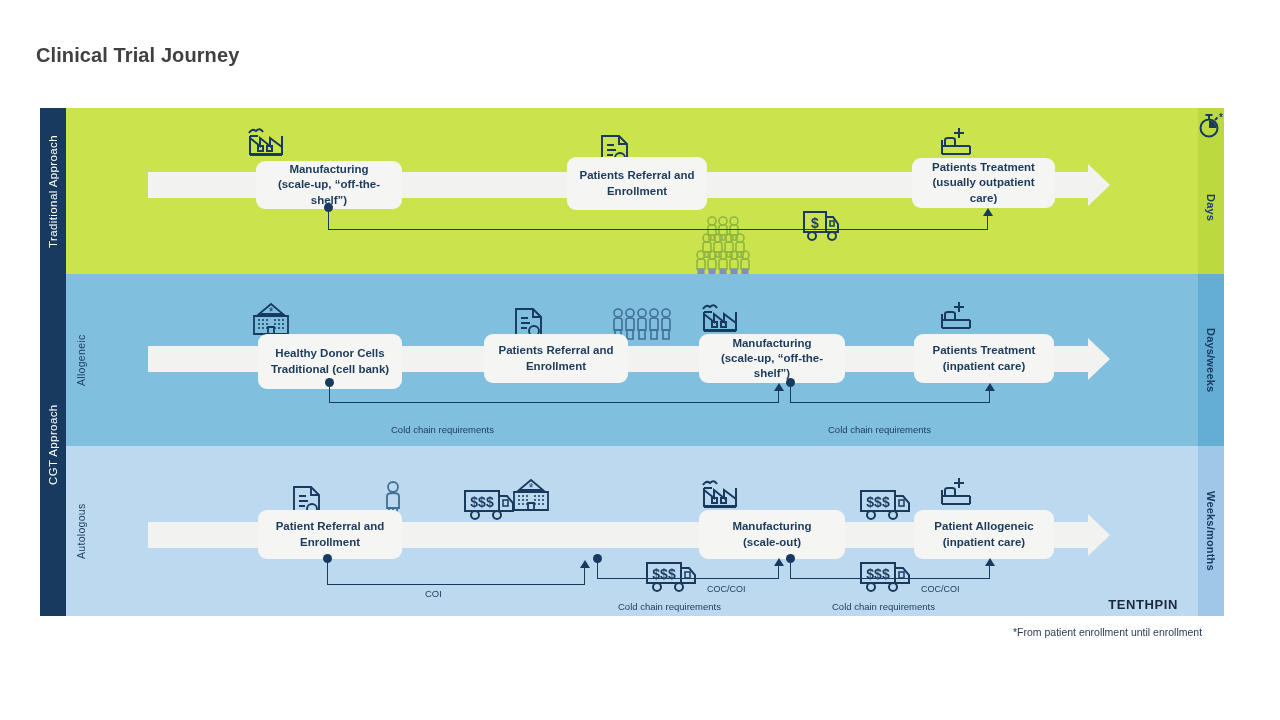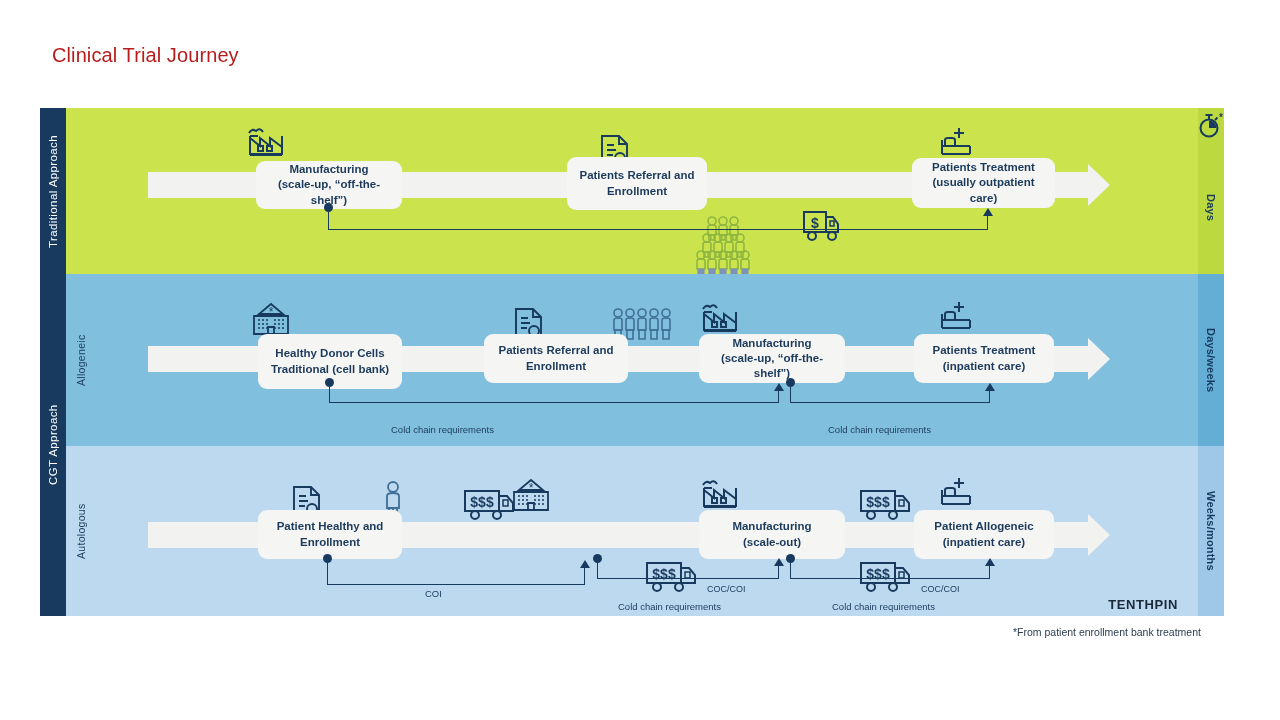--- a/index.html
+++ b/index.html
@@ -5,22 +5,22 @@
   html,body{margin:0;padding:0;}
   body{
     width:1280px;height:720px;background:#ffffff;
     font-family:"Liberation Sans", sans-serif;
     color:#1b3a5c;overflow:hidden;position:relative;
   }
   .page{position:absolute;inset:0;}
 
   
   .title{
-    position:absolute;left:52px;top:44px;
-    font-size:20px;font-weight:normal;color:#b91c1c;
+    position:absolute;left:36px;top:44px;
+    font-size:20px;font-weight:bold;color:#404040;
     letter-spacing:.1px;
   }
 
   
   .diagram{position:absolute;left:40px;top:108px;width:1184px;height:508px;}
 
   
   .rail{position:absolute;left:0;top:0;width:26px;height:508px;background:#173a5e;}
   .rail-lbl{
     position:absolute;left:0;width:26px;color:#ffffff;
@@ -493,21 +493,21 @@
         <g fill="none" stroke="#173a5e" stroke-width="2">
           <path d="M20 2 v10 M15 7 h10"></path>
           <path d="M3 14 v14 M3 20 h28 M31 20 v8 M3 28 h28"></path>
           <path d="M6 14 q0 -2 3 -2 h4 q3 0 3 2 v6 h-10 z"></path>
         </g>
       </svg>
     </div>
 
     <div class="step" style="left:218px;top:402px;width:144px;height:49px;">
       <div>
-        <span>Patient Healthy and</span><br>
+        <span>Patient Referral and</span><br>
         <span>Enrollment</span>
       </div>
     </div>
     <div class="step" style="left:659px;top:402px;width:146px;height:49px;">
       <div>
         <span>Manufacturing</span><br>
         <span>(scale-out)</span>
       </div>
     </div>
     <div class="step" style="left:874px;top:402px;width:140px;height:49px;">
@@ -586,15 +586,15 @@
       <div class="tseg t2">
         <span>Days/weeks</span>
       </div>
       <div class="tseg t3">
         <span>Weeks/months</span>
       </div>
     </div>
 
   </div>
 
-  <div class="footnote">*From patient enrollment bank treatment</div>
+  <div class="footnote">*From patient enrollment until enrollment</div>
 
 </div>
 
 </body></html>

